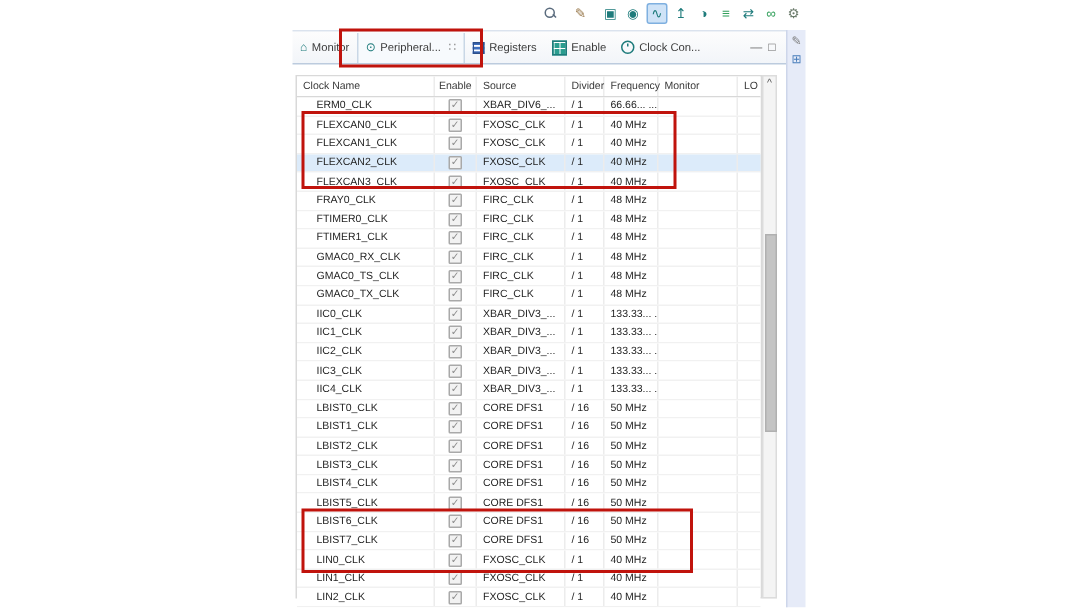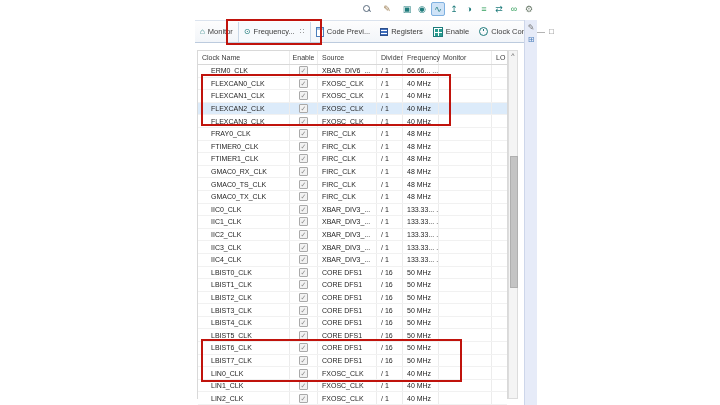--- a/index.html
+++ b/index.html
@@ -91,26 +91,22 @@
       <span class="tb-icon" style="color: rgb(107, 123, 107);">⚙</span>
     </div>
 
   <div class="tabbar">
     <div class="tab">
       <span class="glyph teal">⌂</span>
       <span>Monitor</span>
     </div>
     <div class="tab active">
       <span class="glyph teal">⊙</span>
-      <span>Frequency...</span>
+      <span>Peripheral...</span>
       <span class="tab-restore">∷</span>
-    </div>
-    <div class="tab">
-      <span class="mini-doc"></span>
-      <span>Code Previ...</span>
     </div>
     <div class="tab">
       <span class="mini-reg"></span>
       <span>Registers</span>
     </div>
     <div class="tab">
       <span class="mini-tbl"></span>
       <span>Enable</span>
     </div>
     <div class="tab">

